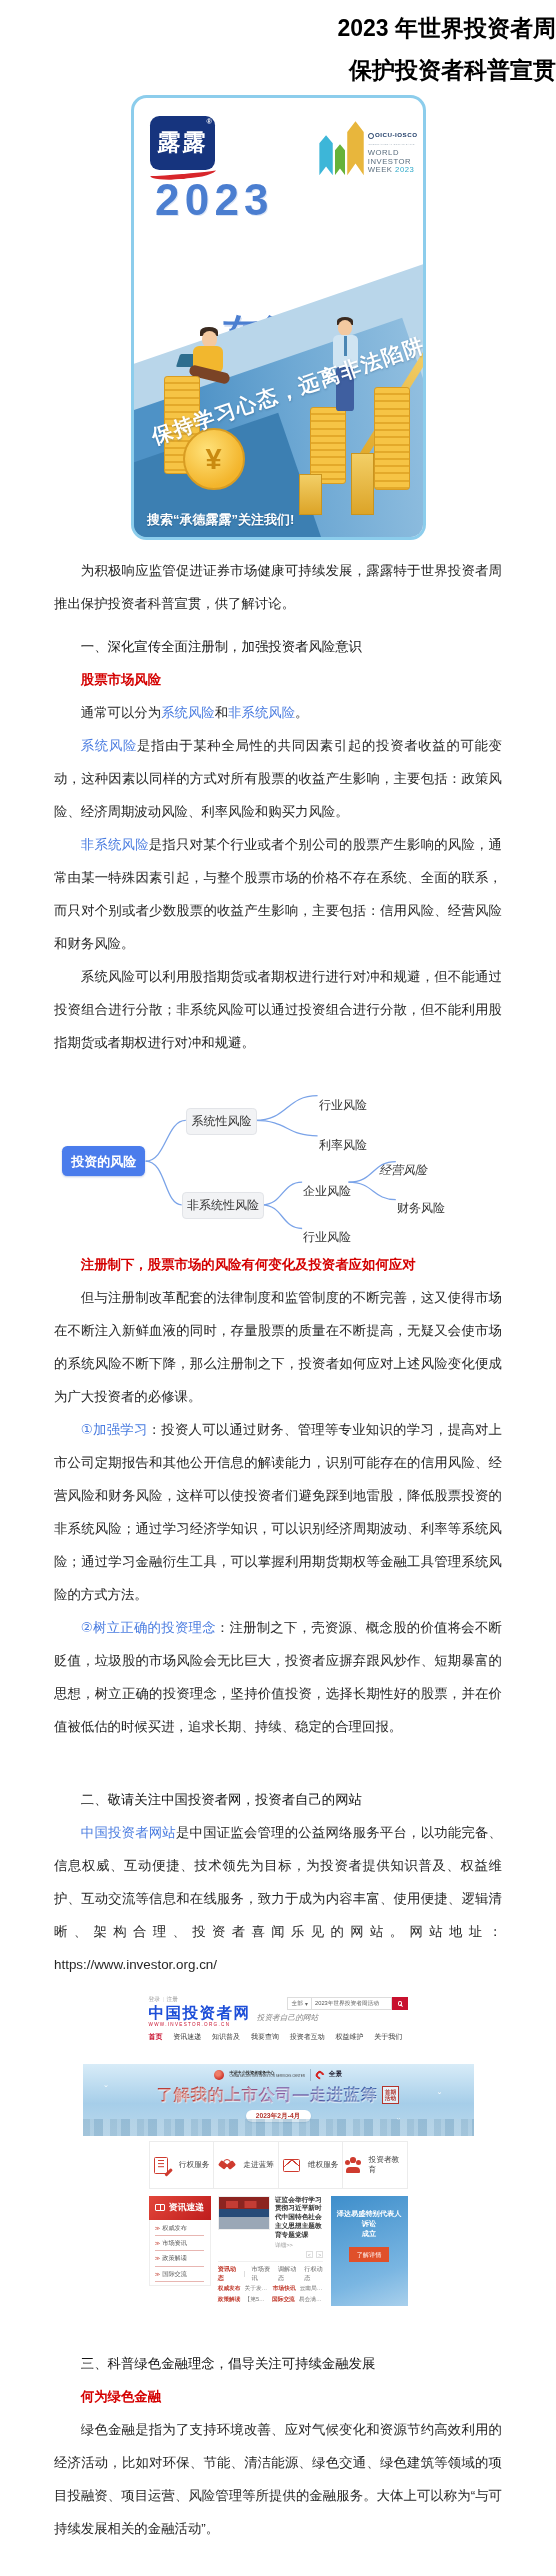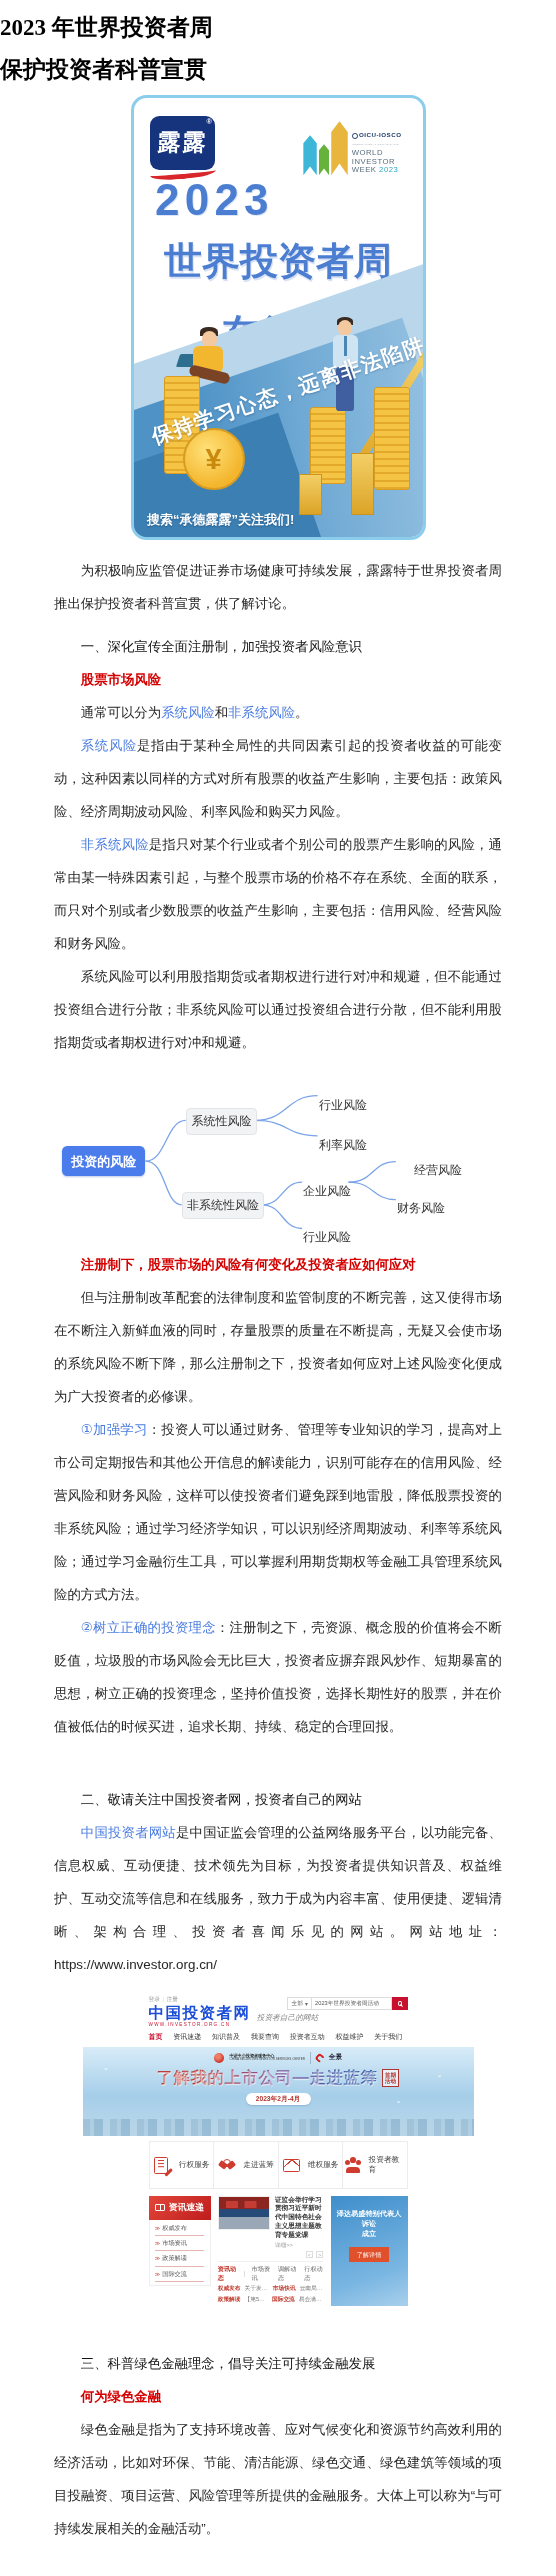--- a/index.html
+++ b/index.html
@@ -1,41 +1,41 @@
 <!DOCTYPE html>
 <html style="font-size:8.2px"><head>
 <meta charset="utf-8">
 <style>
   html,body{margin:0;padding:0;background:#fff;}
   body{font-family:"Liberation Sans","DejaVu Sans",sans-serif;color:#262626;}
   .page{width:556px;margin:0 auto;background:#fff;overflow:hidden;}
 
   
-  .main-title{ text-align:left;font-size:23px;font-weight:bold;color:#000;
-    line-height:42px;padding-top:7.2px;font-family:Liberation Serif, serif;}
+  .main-title{ text-align:right;font-size:23px;font-weight:bold;color:#000;
+    line-height:42px;padding-top:7.2px;}
   .doc{margin:0 54px;font-size:13.4px;line-height:33px;text-align:justify;}
   .doc p{margin:0;text-indent:2em;}
   .h-black{font-weight:normal;color:#141414;margin-top:10.3px !important;}
   .h-red{font-weight:bold;color:#d40000;}
   .c-blue{color:#4a7ce0;}
   .gap-lg{height:30px;}
   .gap-md{height:13.4px;}
 
   
   .poster{position:relative;width:289px;height:439px;margin:4.1px auto 0;
     border:3.6px solid #8ccdec;border-radius:15.5px;background:#fff;overflow:hidden;}
   .poster *{box-sizing:border-box;}
   .lulu-logo{position:absolute;left:16.5px;top:17.5px;width:65px;}
   .lulu-badge{width:65px;height:54px;background:#16347e;border-radius:9.3px;
     color:#fff;font-size:23px;font-weight:bold;display:flex;align-items:center;
     justify-content:center;letter-spacing:2.1px;position:relative;}
   .lulu-badge .reg{position:absolute;top:1px;right:3.1px;font-size:7.2px;letter-spacing:0;}
   .lulu-swoosh{width:66px;height:12.4px;border-bottom:5.2px solid #d8262b;
     border-radius:50%;transform:rotate(-5deg);margin-top:-3.1px;}
-  .wiw{position:absolute;right:21px;top:23px;display:flex;align-items:flex-end;gap:4.1px;}
+  .wiw{position:absolute;right:5px;top:23px;display:flex;align-items:flex-end;gap:4.1px;}
   .pencils{display:flex;align-items:flex-end;gap:2.1px;}
   .pencil{clip-path:polygon(50% 0,100% 20%,100% 100%,50% 78%,0 100%,0 20%);}
   .pc1{width:13.4px;height:40px;background:#3db6d8;}
   .pc2{width:10.3px;height:31px;background:#66b23a;}
   .pc3{width:16.5px;height:54px;background:#e8b63c;}
   .wiw-text{font-size:7.7px;line-height:8.8px;color:#5a6e7e;letter-spacing:0.5px;}
   .wiw-org{font-size:6.2px;font-weight:bold;color:#1d3b67;display:flex;align-items:center;gap:1.5px;}
   .wiw-globe{width:5.7px;height:5.7px;border-radius:50%;border:1px solid #1d3b67;display:inline-block;}
   .wiw-sub{font-size:2.3px;color:#9aa8b4;white-space:nowrap;overflow:hidden;width:47px;}
   .wiw-year{color:#2ea8c8;}
@@ -114,21 +114,21 @@
     padding:0 3.1px;color:#666;font-size:5.7px;gap:2.1px;}
   .search-input{border:0.5px solid #ddd;height:12.4px;width:81px;padding:0 3.1px;font-size:5.7px;
     color:#555;outline:none;font-family:inherit;}
   .search-btn{height:12.4px;width:15.5px;background:#c8102e;border:none;display:flex;
     align-items:center;justify-content:center;cursor:pointer;}
   .mag{width:4.6px;height:4.6px;border:1px solid #fff;border-radius:50%;position:relative;display:block;}
   .mag:after{content:"";position:absolute;width:3.1px;height:1px;background:#fff;
     transform:rotate(45deg);right:-2.6px;bottom:-1px;}
   .nav-row{display:flex;gap:10.8px;margin-top:5.2px;font-size:7px;color:#3a3a3a;padding-bottom:4.1px;}
   .nav-row .active{color:#c8102e;font-weight:bold;}
-  .banner{position:relative;height:89px;margin-top:1px;overflow:hidden;
+  .banner{position:relative;height:72px;margin-top:18px;overflow:hidden;
     background:linear-gradient(180deg,#d8ecf8 0%,#a6cee9 55%,#bcd9ec 100%);}
   .banner-logos{display:flex;justify-content:center;align-items:center;gap:5.2px;padding-top:5.2px;}
   .knot{width:10.3px;height:10.3px;border-radius:50%;
     background:radial-gradient(circle at 40% 35%,#ef7d68 25%,#c62a22 75%);}
   .borg{font-size:3.1px;color:#444;line-height:3.6px;}
   .borg b{font-size:4.1px;color:#222;display:block;}
   .blogo-sep{width:0.5px;height:11.3px;background:#9db8ca;}
   .qj-c{width:7.7px;height:7.7px;border:2.1px solid #d42320;border-radius:50%;border-right-color:transparent;transform:rotate(40deg);}
   .qj-t{font-size:6.7px;font-weight:bold;color:#223;}
   .banner-title-row{display:flex;justify-content:center;align-items:center;gap:4.1px;margin-top:4.1px;}
@@ -226,21 +226,20 @@
           <span class="wiw-globe"></span>
           <span>OICU-IOSCO</span>
         </div>
         <div class="wiw-sub">INTERNATIONAL ORGANIZATION OF SECURITIES COMMISSIONS</div>
         <div>WORLD</div>
         <div>INVESTOR</div>
         <div><span>WEEK </span><span class="wiw-year">2023</span></div>
       </div>
     </div>
     <div class="poster-year">2023</div>
-    <div class="poster-t1">世界投资者周</div>
     <div class="poster-t2">在行动</div>
 
     <div class="band-light"></div>
     <div class="band-base"></div>
     <div class="band-dark"></div>
 
     <div class="sit-man">
       <div class="sm-laptop"></div>
       <div class="sm-hair"></div>
       <div class="sm-head"></div>
@@ -291,21 +290,21 @@
           <path d="M572 210 C 622 210, 618 244, 664 244"></path>
           <path d="M404 254 C 445 254, 442 300, 482 300"></path>
         </g>
       </svg>
       <div class="mm-root">投资的风险</div>
       <div class="mm-box mm-b1">系统性风险</div>
       <div class="mm-leaf" style="left:265px;top:14.4px;">行业风险</div>
       <div class="mm-leaf" style="left:265px;top:55px;">利率风险</div>
       <div class="mm-box mm-b2">非系统性风险</div>
       <div class="mm-leaf" style="left:249px;top:101px;">企业风险</div>
-      <div class="mm-leaf" style="left:360px;top:80px;">经营风险</div>
+      <div class="mm-leaf" style="left:325px;top:80px;font-style:italic;">经营风险</div>
       <div class="mm-leaf" style="left:343px;top:118px;">财务风险</div>
       <div class="mm-leaf" style="left:249px;top:147px;">行业风险</div>
     </div>
 
     <p class="h-red">注册制下，股票市场的风险有何变化及投资者应如何应对</p>
     <p>但与注册制改革配套的法律制度和监管制度的不断完善，这又使得市场在不断注入新鲜血液的同时，存量股票的质量在不断提高，无疑又会使市场的系统风险不断下降，那么注册制之下，投资者如何应对上述风险变化便成为广大投资者的必修课。</p>
     <p><span class="c-blue">①加强学习</span><span>：投资人可以通过财务、管理等专业知识的学习，提高对上市公司定期报告和其他公开信息的解读能力，识别可能存在的信用风险、经营风险和财务风险，这样可以使投资者们避免踩到地雷股，降低股票投资的非系统风险；通过学习经济学知识，可以识别经济周期波动、利率等系统风险；通过学习金融衍生工具，可以掌握利用期货期权等金融工具管理系统风险的方式方法。</span></p>
     <p><span class="c-blue">②树立正确的投资理念</span><span>：注册制之下，壳资源、概念股的价值将会不断贬值，垃圾股的市场风险会无比巨大，投资者应摒弃跟风炒作、短期暴富的思想，树立正确的投资理念，坚持价值投资，选择长期性好的股票，并在价值被低估的时候买进，追求长期、持续、稳定的合理回报。</span></p>
 
     <div class="gap-lg"></div>

